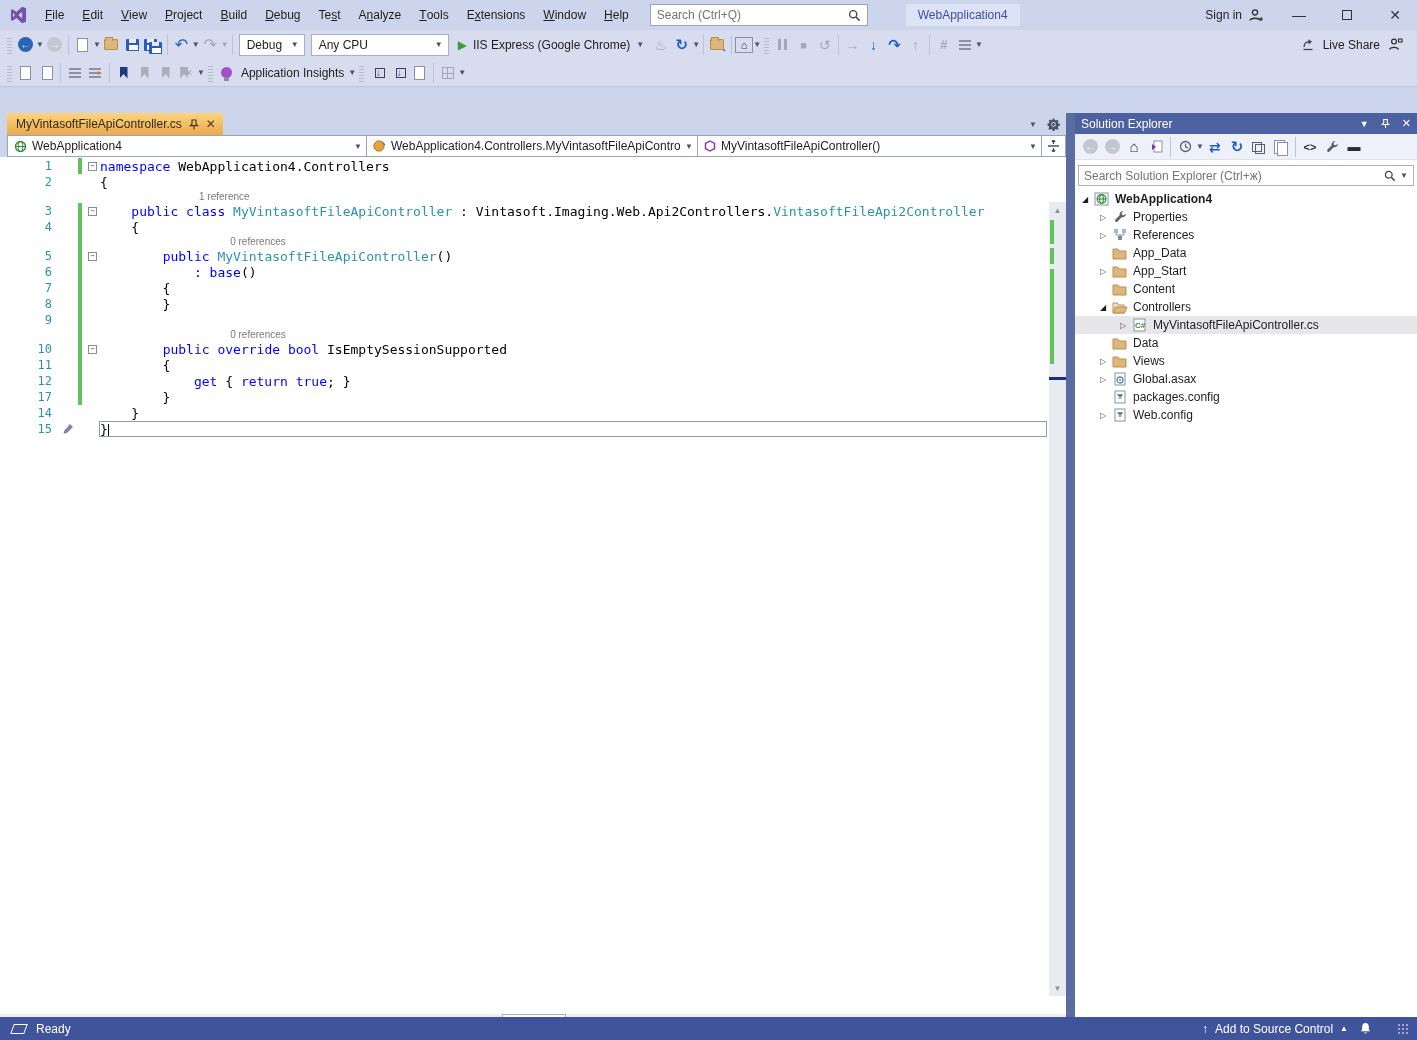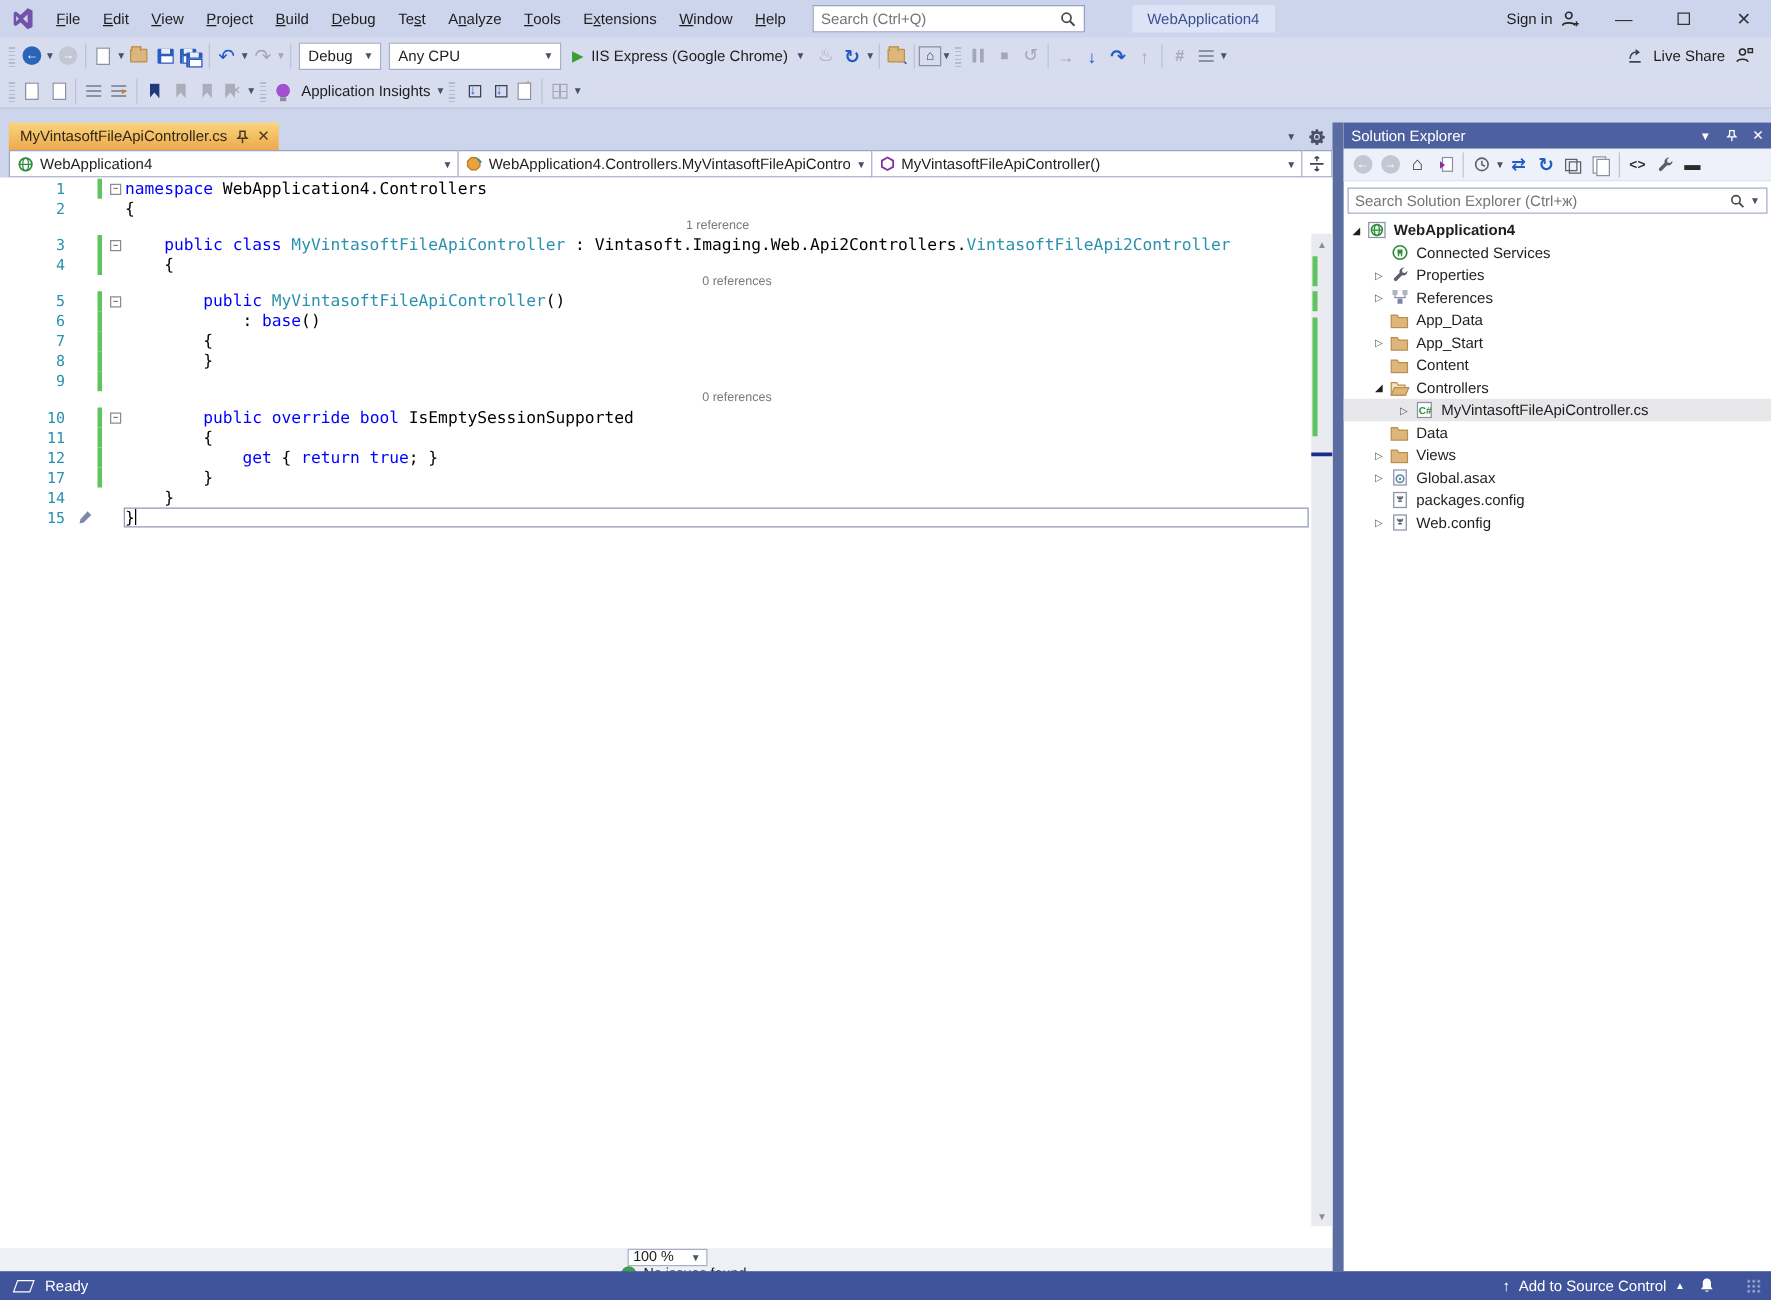--- a/index.html
+++ b/index.html
@@ -57,41 +57,41 @@
   .bkmark.off { background:#a9aebb; }
   .bulb { width:11px; height:11px; border-radius:50%; background:#a44fd0; position:relative; display:inline-block;}
   .bulb::after { content:""; position:absolute; left:3px; bottom:-3px; width:5px; height:3px; background:#8a8f9e; }
   .pausebars { width:9px; height:11px; display:inline-block;
                border-left:3px solid #a2a8b6; border-right:3px solid #a2a8b6; }
   .gridico { width:12px; height:12px; display:inline-block; border:1px solid #a2a8b6;
              background:linear-gradient(#0000 45%,#a2a8b6 45% 55%,#0000 55%),linear-gradient(90deg,#0000 45%,#a2a8b6 45% 55%,#0000 55%);}
   .runbtn { display:flex; align-items:center; gap:6px; padding:0 6px; height:24px; }
 
   
-  #main { position:absolute; left:0; top:88px; width:1417px; height:929px; background:#ccd5ec; }
+  #main { position:absolute; left:0; top:103px; width:1417px; height:929px; background:#ccd5ec; }
   #splitter { position:absolute; left:1066px; top:10px; width:9px; height:919px; background:#5a6ca0; }
 
   
   #editor-group { position:absolute; left:0; top:9px; width:1066px; height:920px; }
   #tabstrip { position:relative; height:23px; }
   #doc-tab { position:absolute; left:7px; bottom:0; height:22px; display:flex; align-items:center; gap:7px;
              padding:0 7px 0 9px; background:linear-gradient(#fbd47e,#eca94b); color:#32281a; }
   #tab-hdr-icons { position:absolute; right:6px; bottom:4px; display:flex; gap:10px; align-items:center; color:#3a4153;}
   #navbar { height:22px; display:flex; background:#ccd5ec; padding-left:7px; }
   .nav-combo { height:22px; background:#fff; border:1px solid #99a3c2; border-left:none;
                display:flex; align-items:center; gap:5px; padding:0 4px 0 6px; }
   .nav-combo:first-child { border-left:1px solid #99a3c2; }
   .nav-combo .lbl { white-space:nowrap; overflow:hidden; }
   #nav-split { width:24px; height:22px; background:#fff; border:1px solid #99a3c2; border-left:none;
                display:flex; align-items:center; justify-content:center; }
 
   #codearea { position:absolute; left:0; top:45px; right:0; bottom:18px; background:#fff; overflow:hidden; }
   #codelines { position:absolute; left:0; top:1px; right:17px; }
   .crow { display:flex; align-items:center; height:16px; font:13px "DejaVu Sans Mono",monospace; position:relative;}
-  .lrow { height:13px;flex-direction:column; }
+  .lrow { height:13px; }
   .col-num { width:58px; text-align:right; padding-right:6px; color:#2b91af; font:12px "DejaVu Sans Mono",monospace; flex:none;}
   .col-glyph { width:20px; flex:none; display:flex; align-items:center; justify-content:center; }
   .col-chg { width:7px; flex:none; align-self:stretch; }
   .col-chg.on { background:linear-gradient(90deg,#5fc45f 0 4px,#0000 4px); }
   .col-fold { width:15px; flex:none; display:flex; align-items:center; justify-content:center; }
   .foldbox { width:9px; height:9px; border:1px solid #8c8c8c; background:#fff; font:7px/7px "DejaVu Sans Mono",monospace;
              color:#333; text-align:center; }
   .col-code { white-space:pre; }
   .kw { color:#0000ff; } .ty { color:#2b91af; } .pl { color:#000; }
   .lens-txt { font:10px "Liberation Sans",sans-serif; color:#7a7a7a; margin-left:99px; }
@@ -659,33 +659,20 @@
               <rect x="1" y="1" width="13" height="12" fill="#fff" stroke="#8a91a4"></rect>
               <circle cx="7.5" cy="7" r="4.4" fill="#e9f5ea" stroke="#2f8a3a" stroke-width="1.2"></circle>
               <ellipse cx="7.5" cy="7" rx="2" ry="4.4" fill="none" stroke="#2f8a3a"></ellipse>
               <line x1="3.1" y1="7" x2="11.9" y2="7" stroke="#2f8a3a"></line>
             </svg>
           </span>
           <span class="tlabel">WebApplication4</span>
         </div>
         <div class="trow">
           <span style="width: 20px; flex: 0 0 auto;"></span>
-          <span class="exp"></span>
-          <span class="ticon">
-            <svg width="14" height="14" viewBox="0 0 14 14">
-              <circle cx="7" cy="7" r="5.4" fill="none" stroke="#2f8a3a" stroke-width="1.3"></circle>
-              <rect x="5" y="4.6" width="4" height="3.4" fill="#2f8a3a"></rect>
-              <line x1="5.8" y1="8" x2="5.8" y2="10" stroke="#2f8a3a" stroke-width="1.1"></line>
-              <line x1="8.2" y1="8" x2="8.2" y2="10" stroke="#2f8a3a" stroke-width="1.1"></line>
-            </svg>
-          </span>
-          <span class="tlabel">Connected Services</span>
-        </div>
-        <div class="trow">
-          <span style="width: 20px; flex: 0 0 auto;"></span>
           <span class="exp">▷</span>
           <span class="ticon">
             <svg width="14" height="14" viewBox="0 0 14 14">
               <path d="M13 3.5 C13 6 11 7.8 8.7 7.2 L4.5 11.4 A1.4 1.4 0 0 1 2.5 9.4 L6.7 5.2 C6.1 3 8 1 10.4 1 L8.6 2.8 9 4.9 11.1 5.3Z" fill="#5a5f6b"></path>
             </svg>
           </span>
           <span class="tlabel">Properties</span>
         </div>
         <div class="trow">
           <span style="width: 20px; flex: 0 0 auto;"></span>

